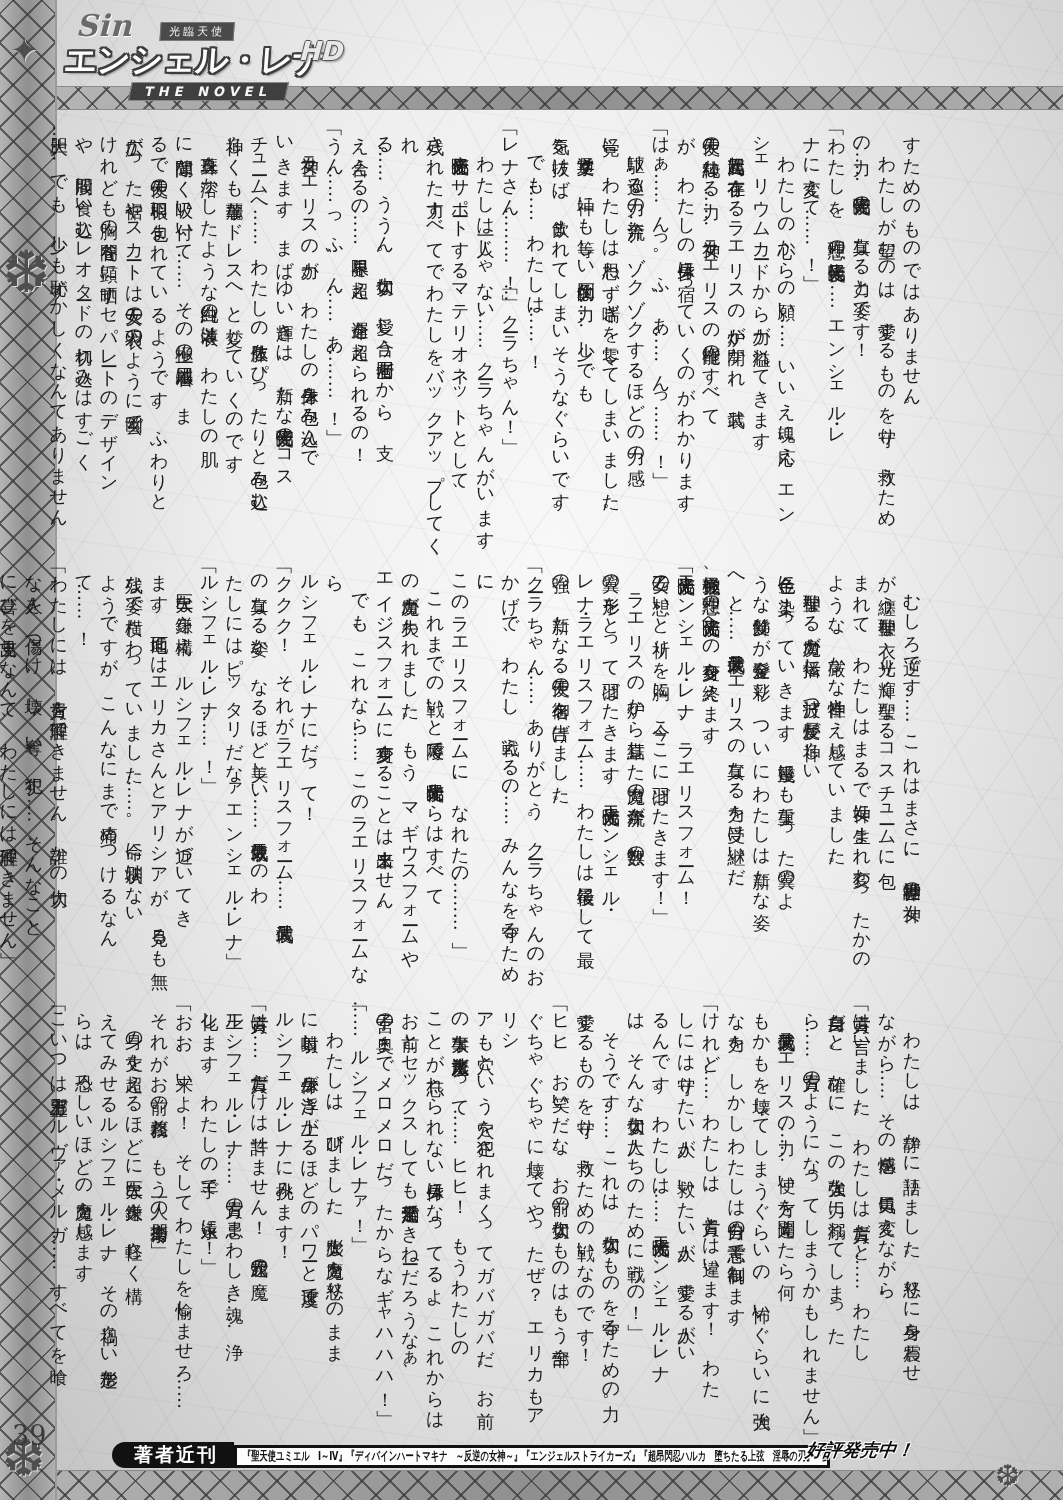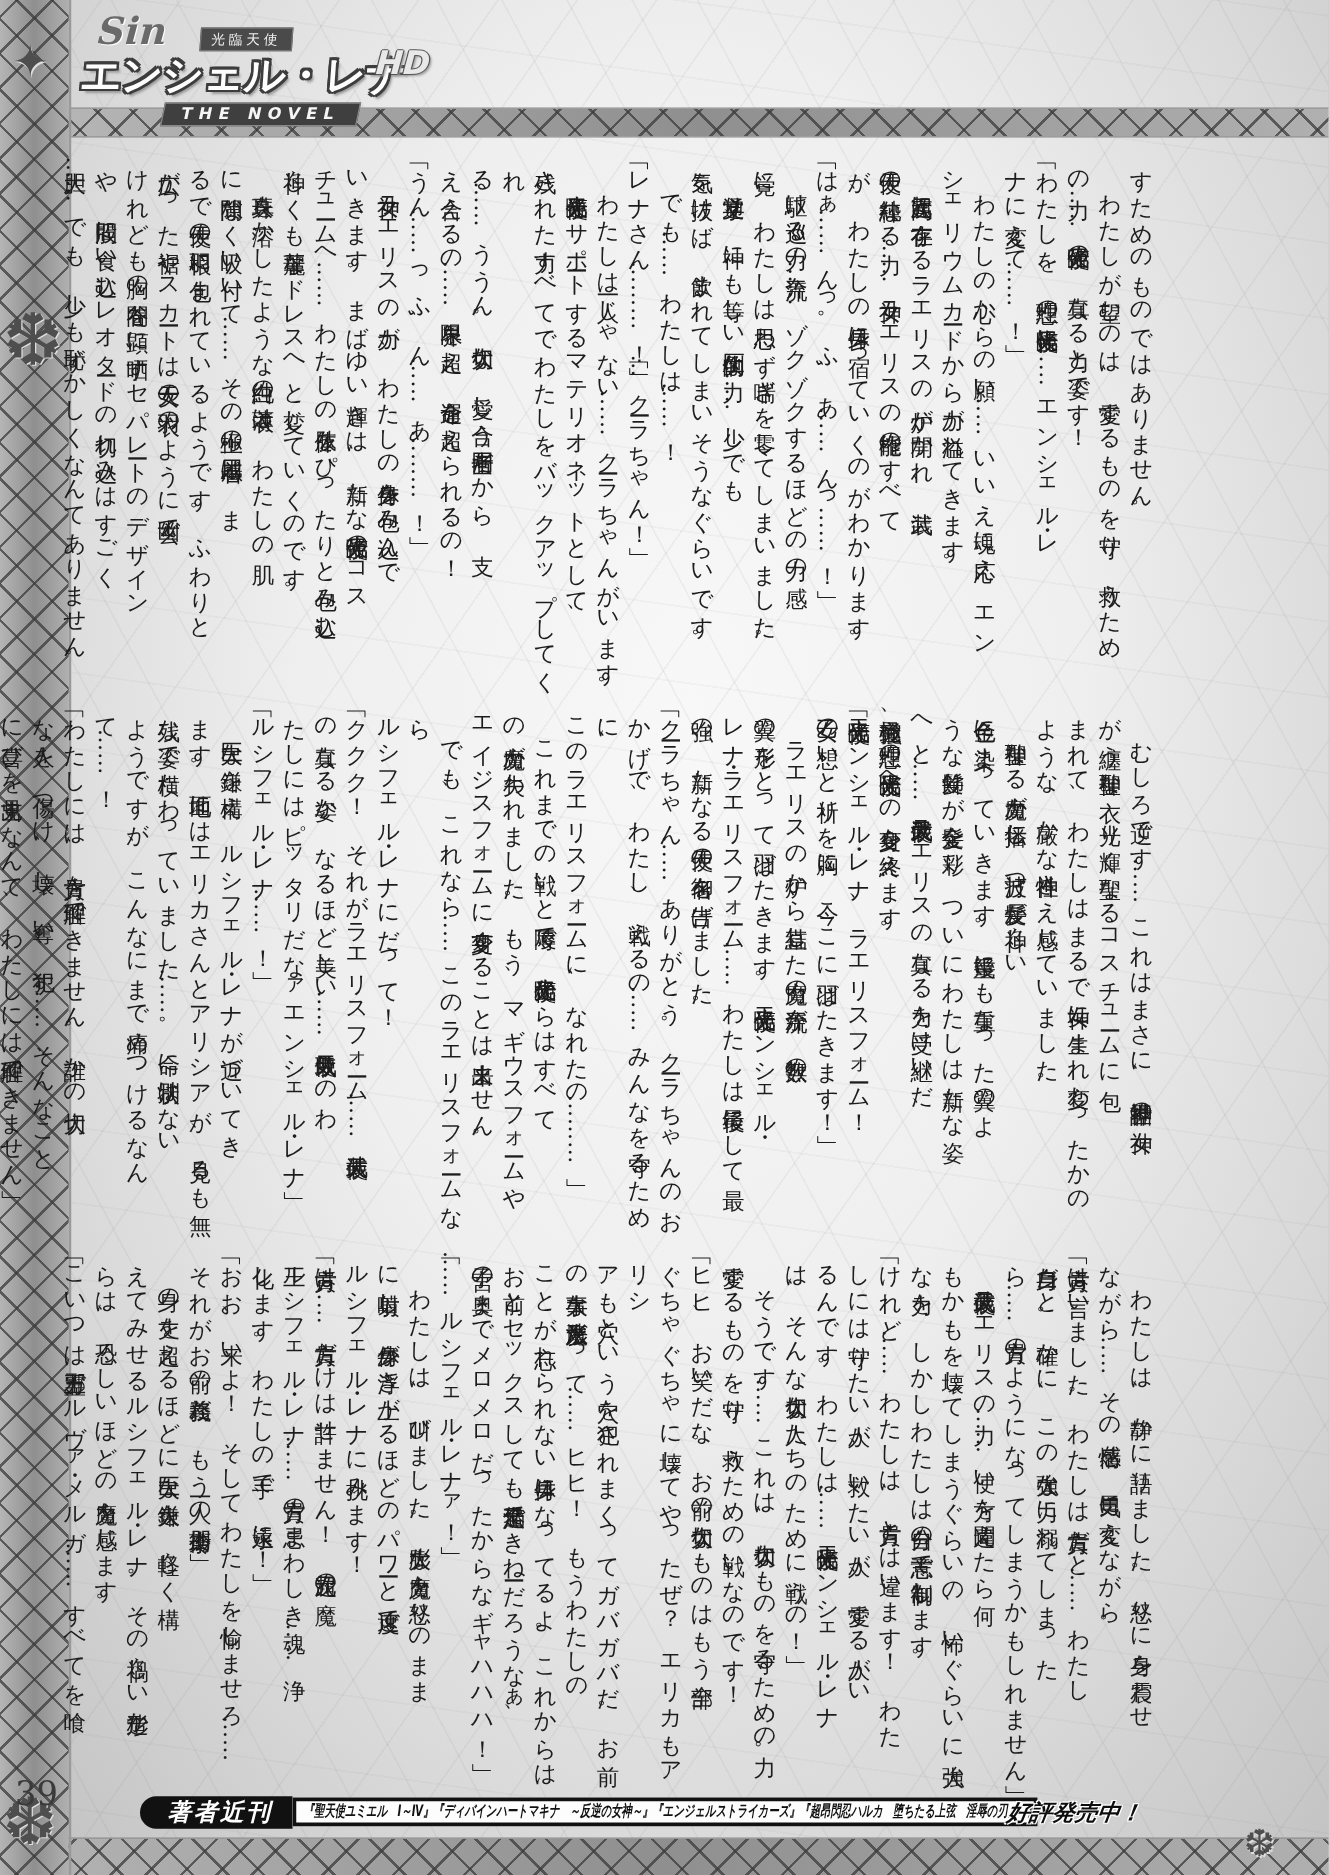--- a/index.html
+++ b/index.html
@@ -58,21 +58,21 @@
     font-size:18px;line-height:25.1px;letter-spacing:0.5px;color:#1c1c1c;}
   .band p{margin:0;padding:0;}
   #band-top{top:124px;}
   #band-middle{top:562px;}
   #band-bottom{top:1000px;}
 
   
   #page-number{position:absolute;left:12px;top:1420px;font-size:27px;color:#3a3a3a;
     z-index:5;font-family:"DejaVu Serif",serif;}
   #footer-bar{position:absolute;left:112px;top:1431px;height:37px;z-index:5;
-    display:flex;align-items:center;font-style:italic;}
+    display:flex;align-items:flex-end;}
   #footer-label{background:#111;color:#fff;font-weight:bold;font-size:19px;
     letter-spacing:2px;display:flex;align-items:center;padding:0 16px 0 22px;
     border-radius:19px 0 0 19px;white-space:nowrap;}
   #footer-titles-box{background:#fdfdfd;border:3px solid #111;display:flex;
     align-items:center;padding:0 6px;width:578px;overflow:hidden;}
   #footer-titles{font-size:12.5px;font-weight:bold;color:#111;white-space:nowrap;
     transform:scaleX(0.66);transform-origin:left center;
     font-family:"DejaVu Sans","Liberation Sans",sans-serif;}
   #footer-promo{position:absolute;left:806px;top:1438px;z-index:5;
     font-weight:bold;font-style:italic;font-size:18px;color:#0d0d0d;white-space:nowrap;

